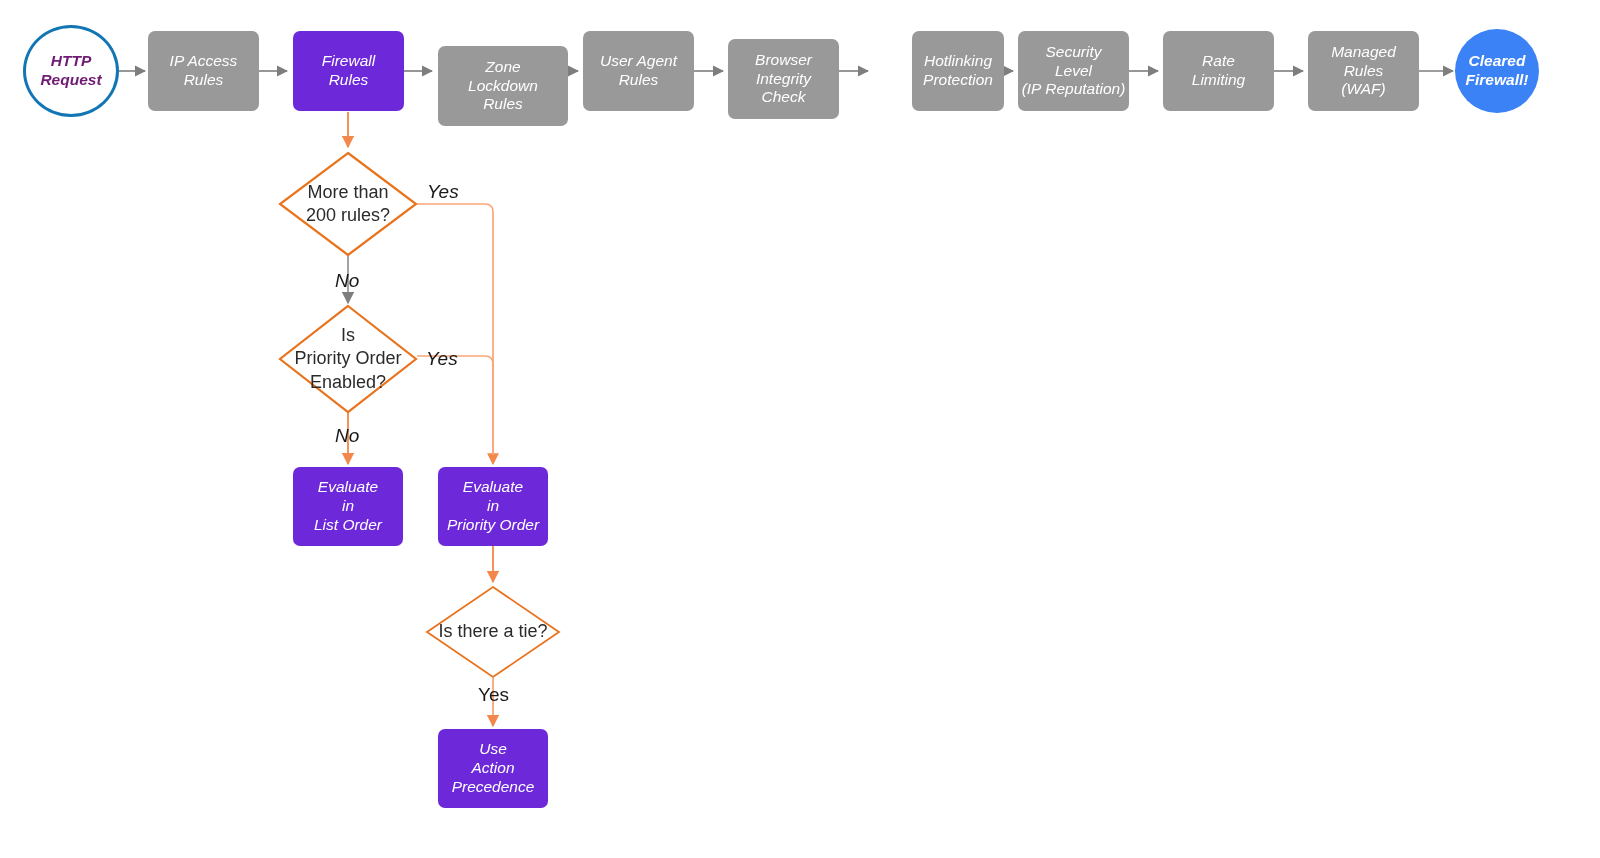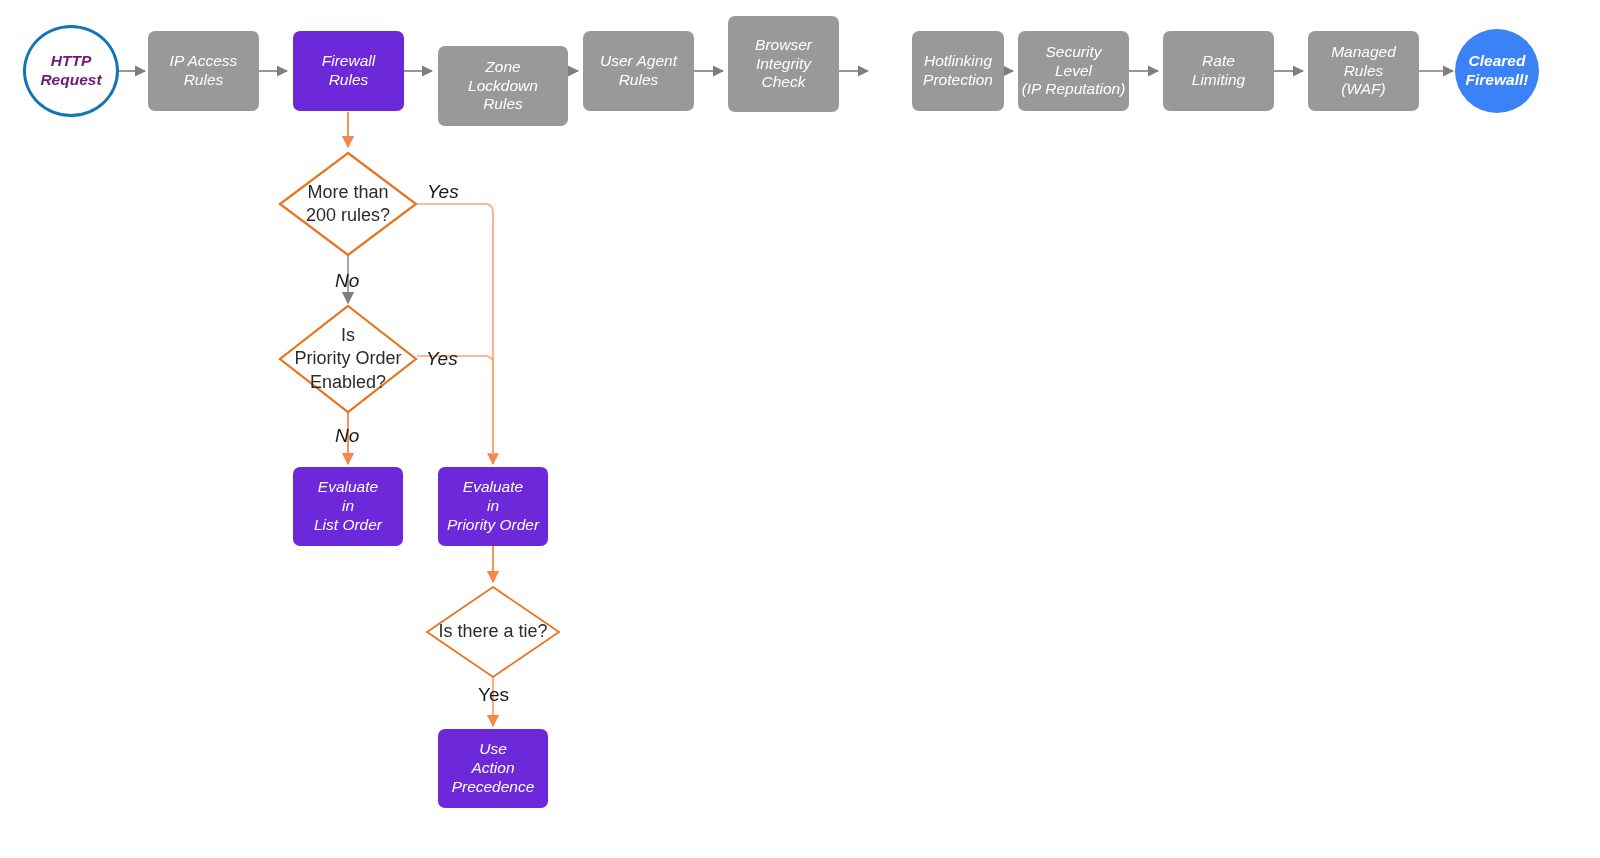--- a/index.html
+++ b/index.html
@@ -162,21 +162,21 @@
     <span>Zone
 Lockdown
 Rules</span>
   </div>
 
   <div class="node proc gray" style="left:583px; top:31px; width:111px; height:80px;">
     <span>User Agent
 Rules</span>
   </div>
 
-  <div class="node proc gray" style="left:728px; top:16px; width:111px; height:96px;align-items:center;">
+  <div class="node proc gray" style="left:728px; top:39px; width:111px; height:80px;align-items:center;">
     <span>Browser
 Integrity
 Check</span>
   </div>
 
   <div class="node proc gray" style="left:912px; top:31px; width:92px; height:80px;text-align:center;">
     <span>Hotlinking
 Protection</span>
   </div>
 

